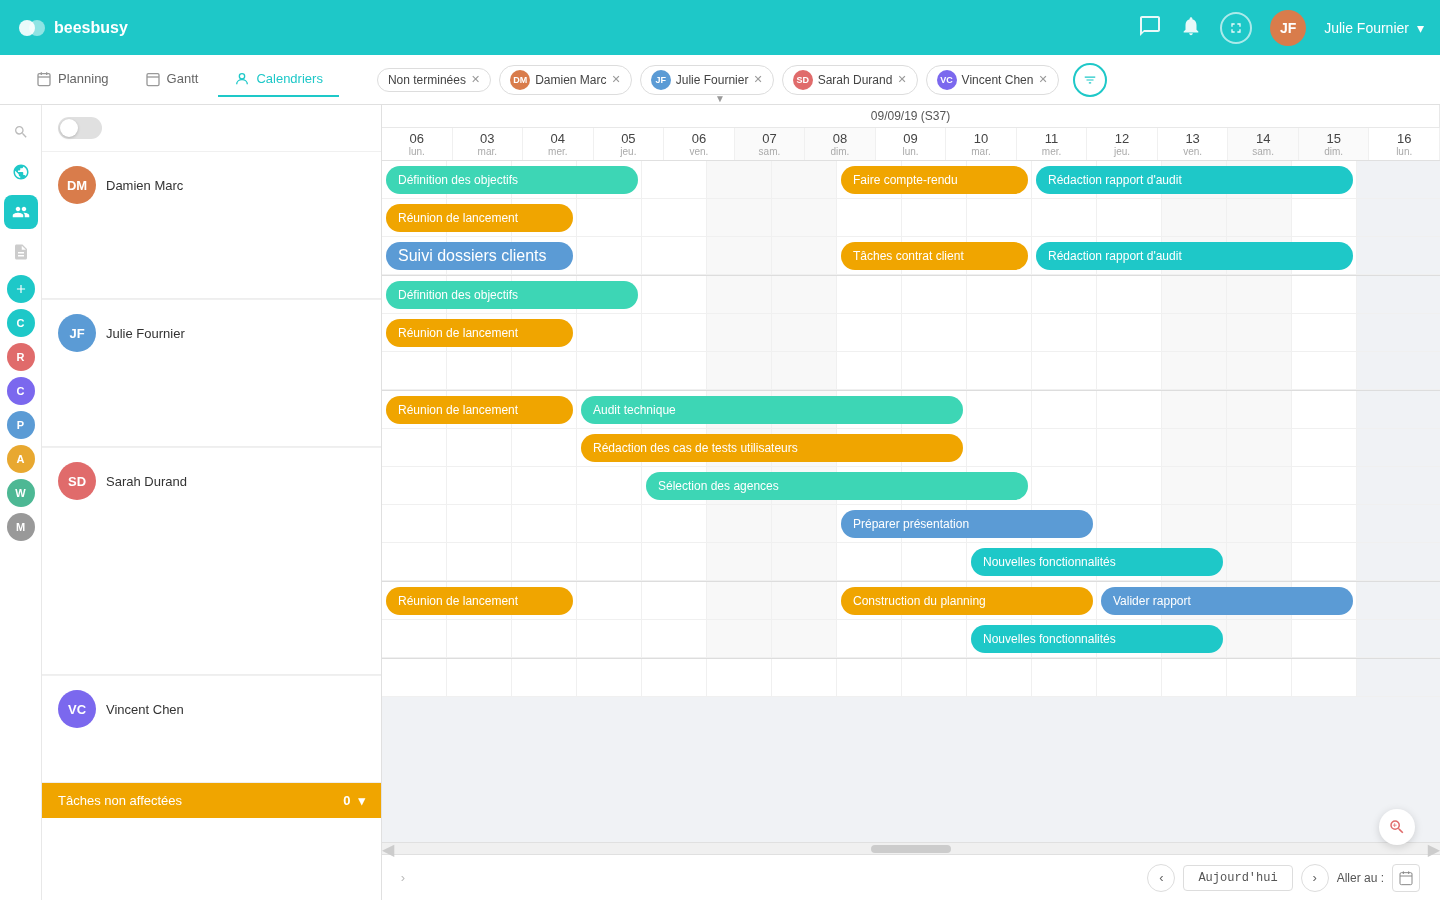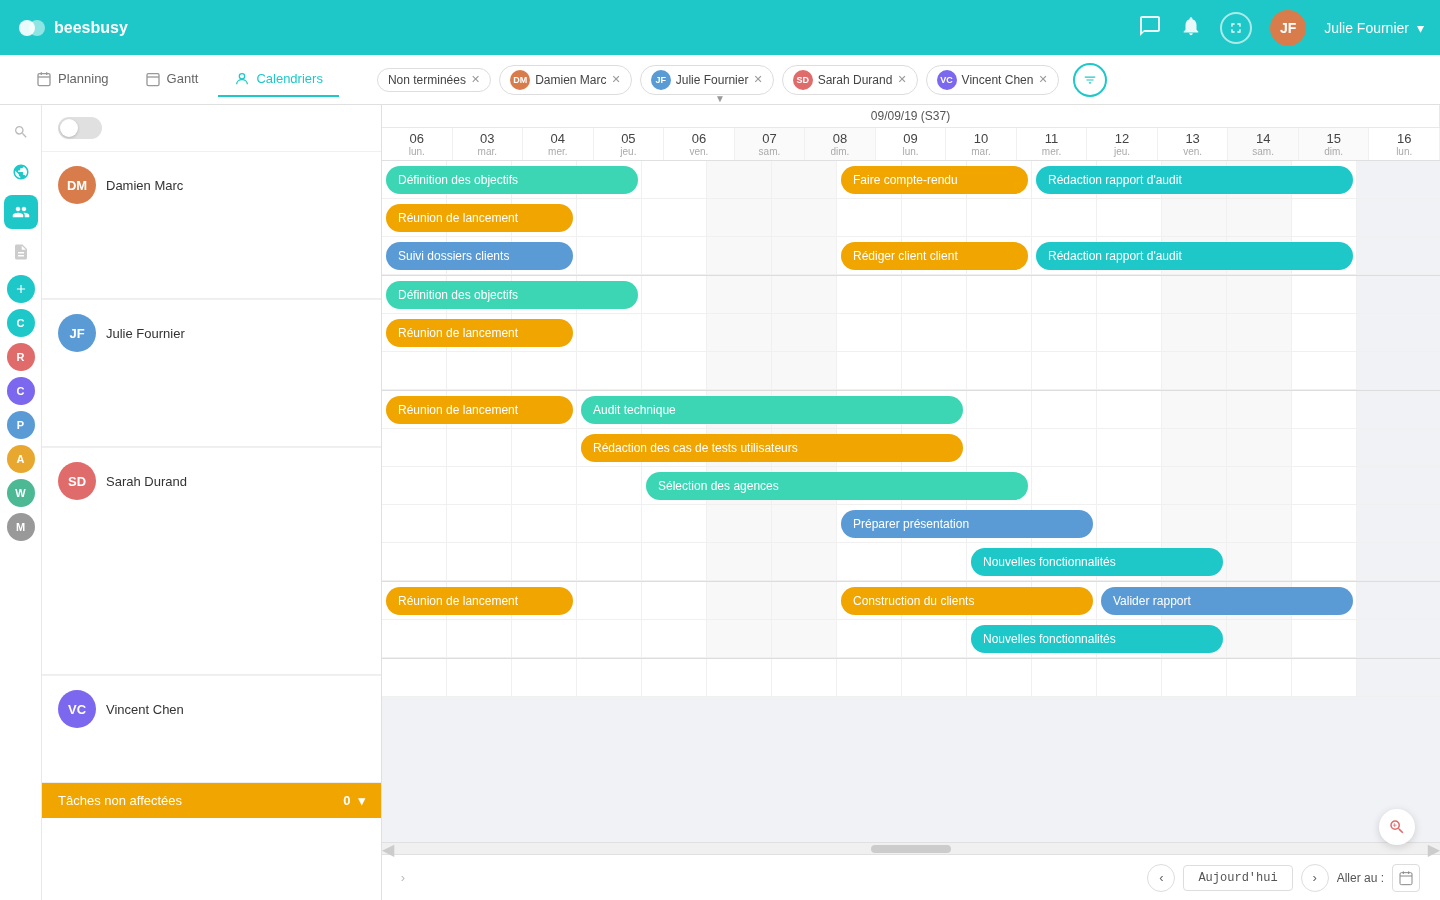--- a/index.html
+++ b/index.html
@@ -881,33 +881,33 @@
               <div style="width: 65px; min-width: 65px; height: 100%; border-right: 1px solid rgb(240, 240, 240); background: white;"></div>
               <div style="width: 65px; min-width: 65px; height: 100%; border-right: 1px solid rgb(240, 240, 240); background: white;"></div>
             </div>
           </div>
 
         <div id="gantt-tasks" style="position: absolute; inset: 0px; pointer-events: none; min-width: 975px; height: 536px;">
             <div style="position: absolute; left: 4px; top: 5px; width: 252px; height: 28px; border-radius: 14px; background: rgb(61, 214, 181); display: flex; align-items: center; padding: 0px 12px; font-size: 12px; font-weight: 500; color: white; white-space: nowrap; overflow: hidden; text-overflow: ellipsis; z-index: 2;">Définition des objectifs</div>
             <div style="position: absolute; left: 459px; top: 5px; width: 187px; height: 28px; border-radius: 14px; background: rgb(240, 165, 0); display: flex; align-items: center; padding: 0px 12px; font-size: 12px; font-weight: 500; color: white; white-space: nowrap; overflow: hidden; text-overflow: ellipsis; z-index: 2;">Faire compte-rendu</div>
             <div style="position: absolute; left: 654px; top: 5px; width: 317px; height: 28px; border-radius: 14px; background: rgb(30, 200, 200); display: flex; align-items: center; padding: 0px 12px; font-size: 12px; font-weight: 500; color: white; white-space: nowrap; overflow: hidden; text-overflow: ellipsis; z-index: 2;">Rédaction rapport d'audit</div>
             <div style="position: absolute; left: 4px; top: 43px; width: 187px; height: 28px; border-radius: 14px; background: rgb(240, 165, 0); display: flex; align-items: center; padding: 0px 12px; font-size: 12px; font-weight: 500; color: white; white-space: nowrap; overflow: hidden; text-overflow: ellipsis; z-index: 2;">Réunion de lancement</div>
-            <div style="position: absolute; left: 4px; top: 81px; width: 187px; height: 28px; border-radius: 14px; background: rgb(91, 155, 213); display: flex; align-items: center; padding: 0px 12px; font-size: 12px; font-weight: 500; color: white; white-space: nowrap; overflow: hidden; text-overflow: ellipsis; z-index: 2;">Suivi dossiers clients</div>
-            <div style="position: absolute; left: 459px; top: 81px; width: 187px; height: 28px; border-radius: 14px; background: rgb(240, 165, 0); display: flex; align-items: center; padding: 0px 12px; font-size: 12px; font-weight: 500; color: white; white-space: nowrap; overflow: hidden; text-overflow: ellipsis; z-index: 2;">Rédiger client client</div>
+            <div style="position: absolute; left: 4px; top: 81px; width: 187px; height: 28px; border-radius: 14px; background: rgb(91, 155, 213); display: flex; align-items: center; padding: 0px 12px; font-size: 16px; font-weight: 500; color: white; white-space: nowrap; overflow: hidden; text-overflow: ellipsis; z-index: 2;">Suivi dossiers clients</div>
+            <div style="position: absolute; left: 459px; top: 81px; width: 187px; height: 28px; border-radius: 14px; background: rgb(240, 165, 0); display: flex; align-items: center; padding: 0px 12px; font-size: 12px; font-weight: 500; color: white; white-space: nowrap; overflow: hidden; text-overflow: ellipsis; z-index: 2;">Tâches contrat client</div>
             <div style="position: absolute; left: 654px; top: 81px; width: 317px; height: 28px; border-radius: 14px; background: rgb(30, 200, 200); display: flex; align-items: center; padding: 0px 12px; font-size: 12px; font-weight: 500; color: white; white-space: nowrap; overflow: hidden; text-overflow: ellipsis; z-index: 2;">Rédaction rapport d'audit</div>
             <div style="position: absolute; left: 4px; top: 120px; width: 252px; height: 28px; border-radius: 14px; background: rgb(61, 214, 181); display: flex; align-items: center; padding: 0px 12px; font-size: 12px; font-weight: 500; color: white; white-space: nowrap; overflow: hidden; text-overflow: ellipsis; z-index: 2;">Définition des objectifs</div>
             <div style="position: absolute; left: 4px; top: 158px; width: 187px; height: 28px; border-radius: 14px; background: rgb(240, 165, 0); display: flex; align-items: center; padding: 0px 12px; font-size: 12px; font-weight: 500; color: white; white-space: nowrap; overflow: hidden; text-overflow: ellipsis; z-index: 2;">Réunion de lancement</div>
             <div style="position: absolute; left: 4px; top: 235px; width: 187px; height: 28px; border-radius: 14px; background: rgb(240, 165, 0); display: flex; align-items: center; padding: 0px 12px; font-size: 12px; font-weight: 500; color: white; white-space: nowrap; overflow: hidden; text-overflow: ellipsis; z-index: 2;">Réunion de lancement</div>
             <div style="position: absolute; left: 199px; top: 273px; width: 382px; height: 28px; border-radius: 14px; background: rgb(240, 165, 0); display: flex; align-items: center; padding: 0px 12px; font-size: 12px; font-weight: 500; color: white; white-space: nowrap; overflow: hidden; text-overflow: ellipsis; z-index: 2;">Rédaction des cas de tests utilisateurs</div>
             <div style="position: absolute; left: 199px; top: 235px; width: 382px; height: 28px; border-radius: 14px; background: rgb(61, 214, 181); display: flex; align-items: center; padding: 0px 12px; font-size: 12px; font-weight: 500; color: white; white-space: nowrap; overflow: hidden; text-overflow: ellipsis; z-index: 2;">Audit technique</div>
             <div style="position: absolute; left: 264px; top: 311px; width: 382px; height: 28px; border-radius: 14px; background: rgb(61, 214, 181); display: flex; align-items: center; padding: 0px 12px; font-size: 12px; font-weight: 500; color: white; white-space: nowrap; overflow: hidden; text-overflow: ellipsis; z-index: 2;">Sélection des agences</div>
             <div style="position: absolute; left: 459px; top: 349px; width: 252px; height: 28px; border-radius: 14px; background: rgb(91, 155, 213); display: flex; align-items: center; padding: 0px 12px; font-size: 12px; font-weight: 500; color: white; white-space: nowrap; overflow: hidden; text-overflow: ellipsis; z-index: 2;">Préparer présentation</div>
             <div style="position: absolute; left: 589px; top: 387px; width: 252px; height: 28px; border-radius: 14px; background: rgb(30, 200, 200); display: flex; align-items: center; padding: 0px 12px; font-size: 12px; font-weight: 500; color: white; white-space: nowrap; overflow: hidden; text-overflow: ellipsis; z-index: 2;">Nouvelles fonctionnalités</div>
             <div style="position: absolute; left: 4px; top: 426px; width: 187px; height: 28px; border-radius: 14px; background: rgb(240, 165, 0); display: flex; align-items: center; padding: 0px 12px; font-size: 12px; font-weight: 500; color: white; white-space: nowrap; overflow: hidden; text-overflow: ellipsis; z-index: 2;">Réunion de lancement</div>
-            <div style="position: absolute; left: 459px; top: 426px; width: 252px; height: 28px; border-radius: 14px; background: rgb(240, 165, 0); display: flex; align-items: center; padding: 0px 12px; font-size: 12px; font-weight: 500; color: white; white-space: nowrap; overflow: hidden; text-overflow: ellipsis; z-index: 2;">Construction du clients</div>
+            <div style="position: absolute; left: 459px; top: 426px; width: 252px; height: 28px; border-radius: 14px; background: rgb(240, 165, 0); display: flex; align-items: center; padding: 0px 12px; font-size: 12px; font-weight: 500; color: white; white-space: nowrap; overflow: hidden; text-overflow: ellipsis; z-index: 2;">Construction du planning</div>
             <div style="position: absolute; left: 719px; top: 426px; width: 252px; height: 28px; border-radius: 14px; background: rgb(91, 155, 213); display: flex; align-items: center; padding: 0px 12px; font-size: 12px; font-weight: 500; color: white; white-space: nowrap; overflow: hidden; text-overflow: ellipsis; z-index: 2;">Valider rapport</div>
             <div style="position: absolute; left: 589px; top: 464px; width: 252px; height: 28px; border-radius: 14px; background: rgb(30, 200, 200); display: flex; align-items: center; padding: 0px 12px; font-size: 12px; font-weight: 500; color: white; white-space: nowrap; overflow: hidden; text-overflow: ellipsis; z-index: 2;">Nouvelles fonctionnalités</div>
           </div>
       </div>
     </div>
 
     <div class="scroll-bar-area">
       <div class="scroll-arrow-left">◀</div>
       <div class="scroll-thumb"></div>
       <div class="scroll-arrow-right">▶</div>

